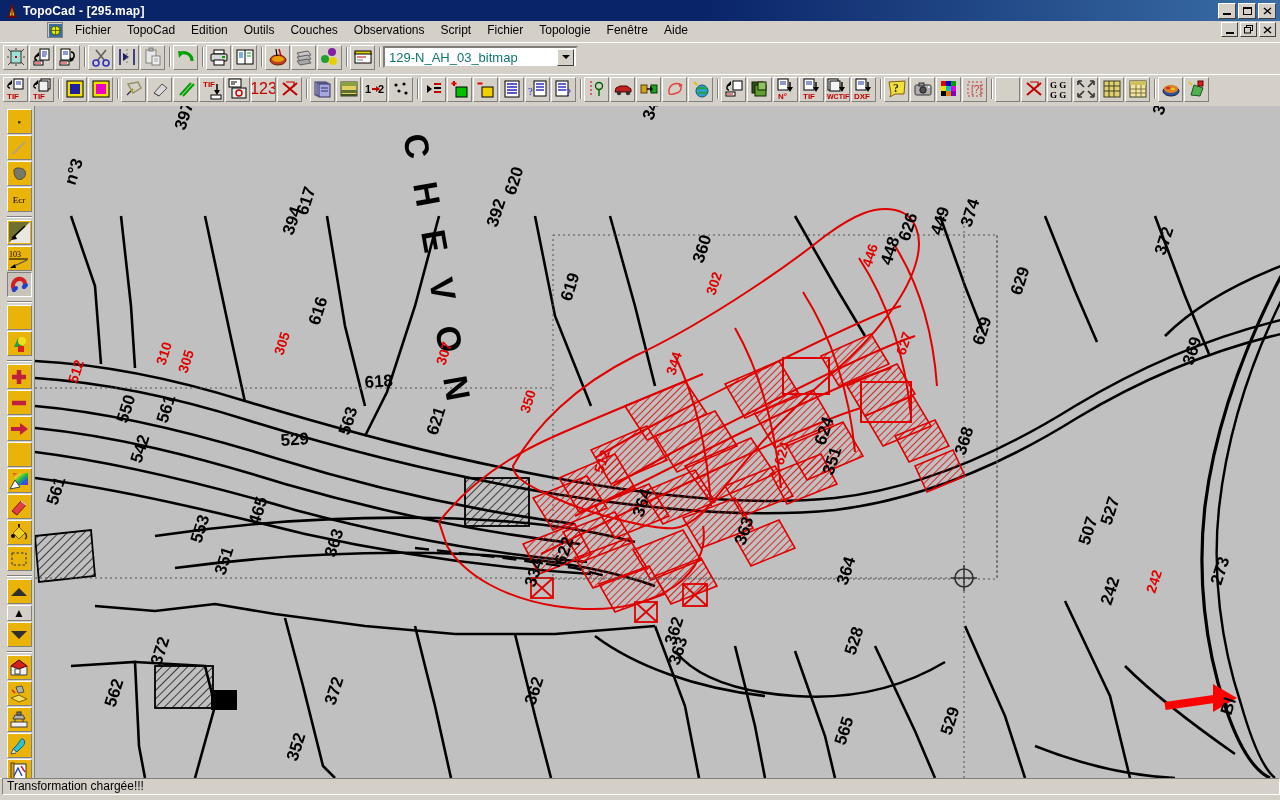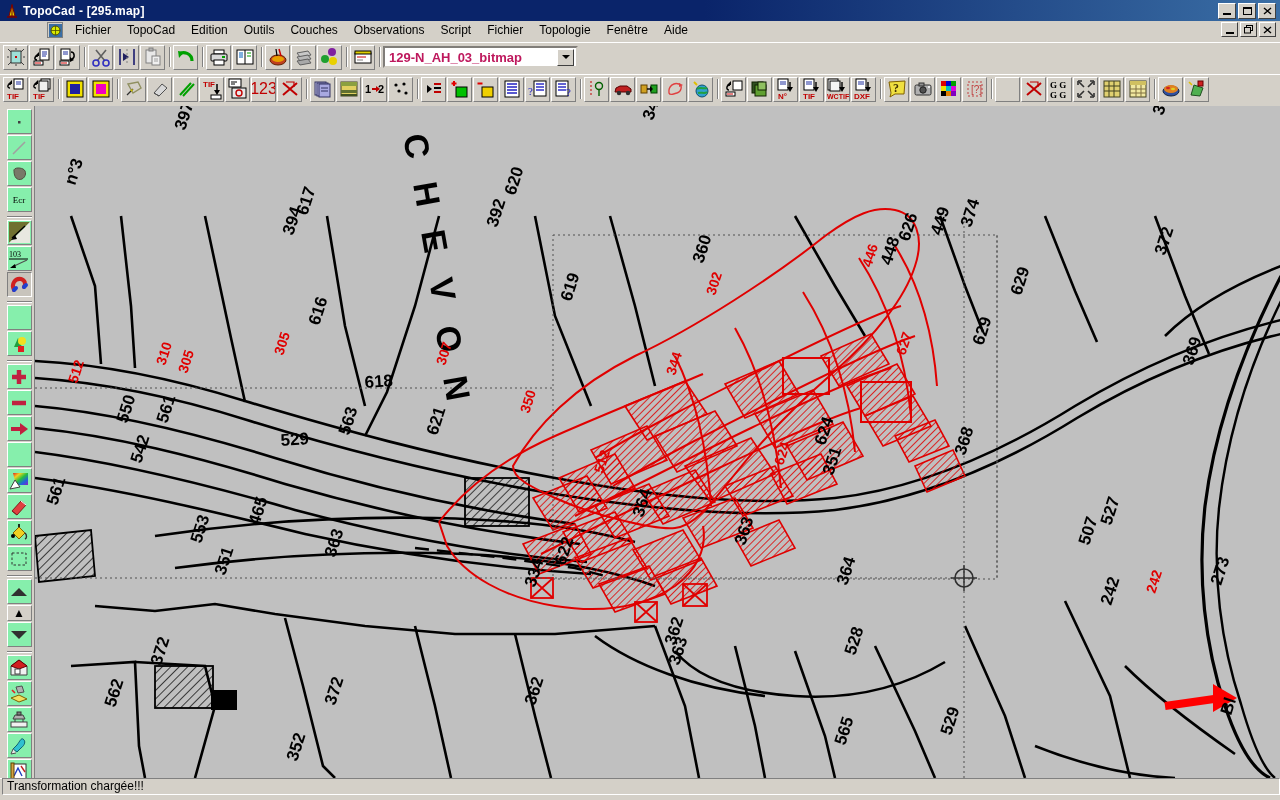--- a/index.html
+++ b/index.html
@@ -76,21 +76,21 @@
   }
   .tsep { width: 7px; height: 22px; flex: 0 0 auto; position: relative; }
   .tsep:after {
     content:""; position:absolute; left:3px; top:1px; width:1px; height:20px;
     background:#808080; box-shadow: 1px 0 0 #fff;
   }
   .cbo {
     height: 22px; background: #fff;
     border: 2px inset #d4d0c8;
     display: flex; align-items: center; padding: 0 0 0 4px;
-    font-size: 13px; font-weight: bold; color: #be185d; position: relative;
+    font-size: 13px; font-weight: normal; color: #0f766e; position: relative;
     flex: 0 0 auto; margin-right: 6px;
   }
   #combo-layer { width: 195px; }
   #combo-section { width: 195px; }
   .cbo-text { flex: 1 1 auto; white-space: nowrap; overflow: hidden; }
   .cbo-arrow {
     width: 17px; height: 17px; margin-right: 2px; background: #d4d0c8;
     border-top: 1px solid #fff; border-left: 1px solid #fff;
     border-right: 1px solid #404040; border-bottom: 1px solid #404040;
     display: flex; align-items: center; justify-content: center; flex:0 0 auto;
@@ -98,21 +98,21 @@
   .arrow-dn { width:0;height:0;border-left:4px solid transparent;border-right:4px solid transparent;border-top:4px solid #000; }
 
   
   .lefttool {
     position: absolute; left: 0; top: 106px; width: 34px; height: 672px;
     background: #d4d0c8; padding: 3px 0 0 4px;
     display: flex; flex-direction: column; align-items: center;
   }
   .lbtn {
     width: 25px; height: 25px; margin-bottom: 1px;
-    background: #86efac;
+    background: #eab308;
     border-top: 1px solid #fff; border-left: 1px solid #fff;
     border-right: 1px solid #808080; border-bottom: 1px solid #808080;
     display: flex; align-items: center; justify-content: center;
     position: relative; overflow: hidden; flex: 0 0 auto;
   }
   .lbtn.pressed {
     border-top: 1px solid #808080; border-left: 1px solid #808080;
     border-right: 1px solid #fff; border-bottom: 1px solid #fff;
     background: #c8c4bc;
   }

